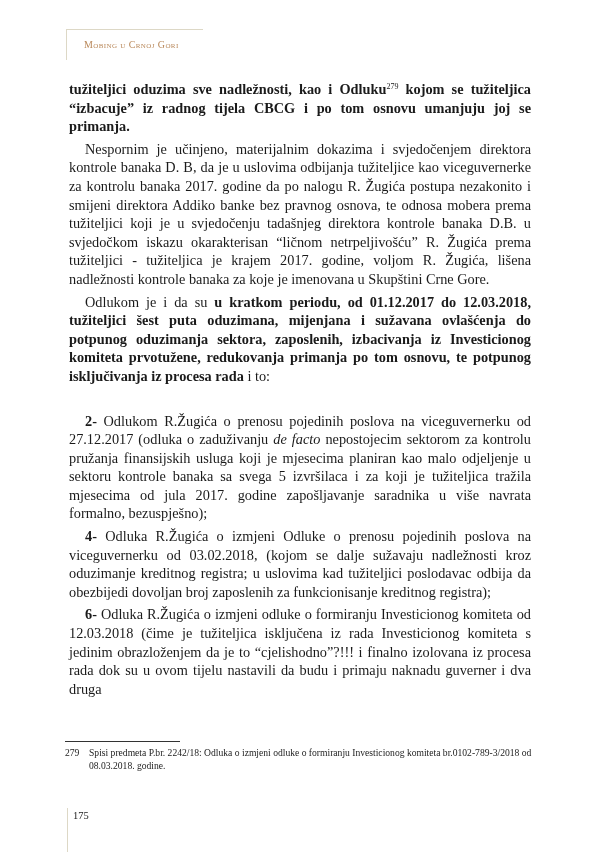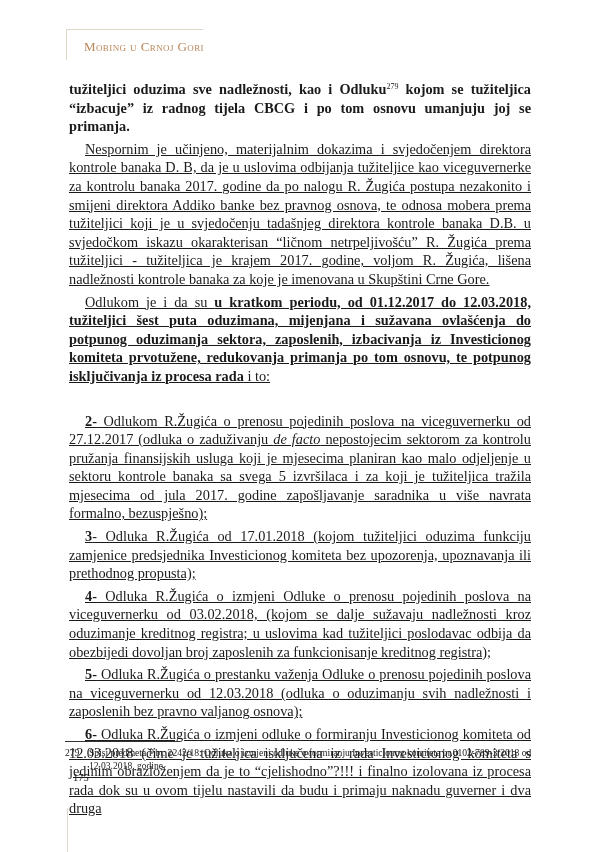--- a/index.html
+++ b/index.html
@@ -4,46 +4,46 @@
 <style>
   html, body { margin: 0; padding: 0; background: #ffffff; }
   body { width: 600px; height: 852px; position: relative; overflow: hidden;
          font-family: "Liberation Serif", "DejaVu Serif", serif; color: #1a1a1a; }
   .running-head {
     position: absolute; left: 66px; top: 29px; width: 136px; height: 30px;
     border-top: 1.5px solid #ddd8c6; border-left: 1.5px solid #ddd8c6;
   }
   .running-head-text {
     position: absolute; left: 17px; top: 9px;
-    font-size: 13px; letter-spacing: 0.4px; color: #b9885a; font-variant: small-caps;
+    font-size: 10px; letter-spacing: 0.4px; color: #b9885a; font-variant: small-caps;
     white-space: nowrap;
   }
   .body-text {
     position: absolute; left: 65px; top: 76px; width: 470px;
     font-size: 14.3px; line-height: 18.6px; text-align: justify;
   }
   .body-text p { margin: 4px; }
-  .indent { text-indent: 16px; text-decoration: underline; }
+  .indent { text-indent: 16px; }
   .bold { font-weight: bold; }
   .gap { height: 18px; }
   sup { font-size: 8px; line-height: 0; vertical-align: 5px; }
   .footnote-rule {
     position: absolute; left: 65px; top: 741px; width: 115px; border-top: 1px solid #333;
   }
   .footnote {
     position: absolute; left: 65px; top: 746px; width: 475px;
     font-size: 9.6px; line-height: 13px; color: #222;
   }
   .footnote-num { position: absolute; left: 0; top: 0; }
   .footnote-text { position: absolute; left: 24px; top: 0; width: 450px; }
   .page-num-rule {
     position: absolute; left: 67px; top: 808px; height: 44px; border-left: 1.5px solid #ddd8c6;
   }
   .page-num {
-    position: absolute; left: 73px; top: 772px; font-size: 10.5px; color: #222;
+    position: absolute; left: 73px; top: 810px; font-size: 10.5px; color: #222;
   }
 </style>
 </head>
 <body>
 
 <div class="running-head">
   <span class="running-head-text">Mobing u Crnoj Gori</span>
 </div>
 
 <div class="body-text">
@@ -52,33 +52,27 @@
   </p>
   <p class="indent">Nespornim je učinjeno, materijalnim dokazima i svjedočenjem direktora kontrole banaka D. B, da je u uslovima odbijanja tužiteljice kao viceguvernerke za kontrolu banaka 2017. godine da po nalogu R. Žugića postupa nezakonito i smijeni direktora Addiko banke bez pravnog osnova, te odnosa mobera prema tužiteljici koji je u svjedočenju tadašnjeg direktora kontrole banaka D.B. u svjedočkom iskazu okarakterisan “ličnom netrpeljivošću” R. Žugića prema tužiteljici - tužiteljica je krajem 2017. godine, voljom R. Žugića, lišena nadležnosti kontrole banaka za koje je imenovana u Skupštini Crne Gore.</p>
   <p class="indent">
     <span>Odlukom je i da su </span><span class="bold">u kratkom periodu, od 01.12.2017 do 12.03.2018, tužiteljici šest puta oduzimana, mijenjana i sužavana ovlašćenja do potpunog oduzimanja sektora, zaposlenih, izbacivanja iz Investicionog komiteta prvotužene, redukovanja primanja po tom osnovu, te potpunog isključivanja iz procesa rada</span><span> i to:</span>
   </p>
   <div class="gap"></div>
   <p class="indent">
     <span class="bold">2-</span><span> Odlukom R.Žugića o prenosu pojedinih poslova na viceguvernerku od 27.12.2017 (odluka o zaduživanju </span><i>de facto</i><span> nepostojecim sektorom za kontrolu pružanja finansijskih usluga koji je mjesecima planiran kao malo odjeljenje u sektoru kontrole banaka sa svega 5 izvršilaca i za koji je tužiteljica tražila mjesecima od jula 2017. godine zapošljavanje saradnika u više navrata formalno, bezuspješno);</span>
   </p>
   <p class="indent">
-    <span class="bold">3</span><span>- Odluka R.Žugića od 17.01.2018 (kojom tužiteljici oduzima funkciju zamjenice predsjednika Investicionog komiteta bez upozorenja, upoznavanja ili prethodnog propusta);</span>
-  </p>
-  <p class="indent">
     <span class="bold">4-</span><span> Odluka R.Žugića o izmjeni Odluke o prenosu pojedinih poslova na viceguvernerku od 03.02.2018, (kojom se dalje sužavaju nadležnosti kroz oduzimanje kreditnog registra; u uslovima kad tužiteljici poslodavac odbija da obezbijedi dovoljan broj zaposlenih za funkcionisanje kreditnog registra);</span>
-  </p>
-  <p class="indent">
-    <span class="bold">5-</span><span> Odluka R.Žugića o prestanku važenja Odluke o prenosu pojedinih poslova na viceguvernerku od 12.03.2018 (odluka o oduzimanju svih nadležnosti i zaposlenih bez pravno valjanog osnova);</span>
   </p>
   <p class="indent">
     <span class="bold">6-</span><span> Odluka R.Žugića o izmjeni odluke o formiranju Investicionog komiteta od 12.03.2018 (čime je tužiteljica isključena iz rada Investicionog komiteta s jedinim obrazloženjem da je to “cjelishodno”?!!! i finalno izolovana iz procesa rada dok su u ovom tijelu nastavili da budu i primaju naknadu guverner i dva druga</span>
   </p>
 </div>
 
 <div class="footnote-rule"></div>
 <div class="footnote">
   <span class="footnote-num">279</span>
-  <span class="footnote-text">Spisi predmeta P.br. 2242/18: Odluka o izmjeni odluke o formiranju Investicionog komiteta br.0102-789-3/2018 od 12.03.2018. godine.</span>
+  <span class="footnote-text">Spisi predmeta P.br. 2242/18: Odluka o izmjeni odluke o formiranju Investicionog komiteta br.0102-789-3/2018 od 08.03.2018. godine.</span>
 </div>
 
 <div class="page-num-rule"></div>
 <div class="page-num">175</div>
 
 </body></html>

